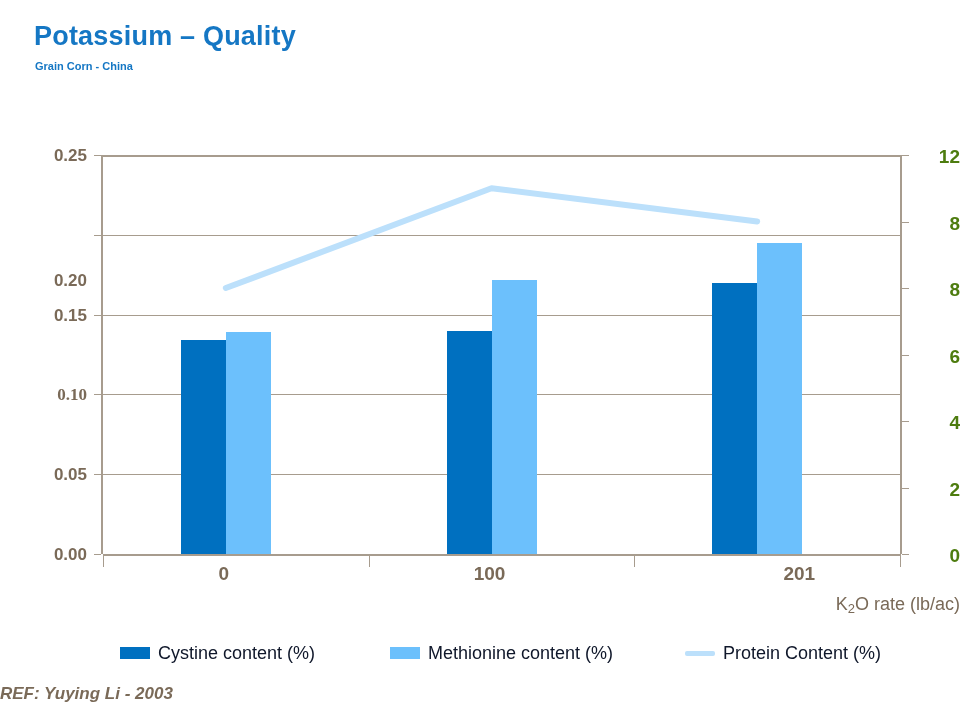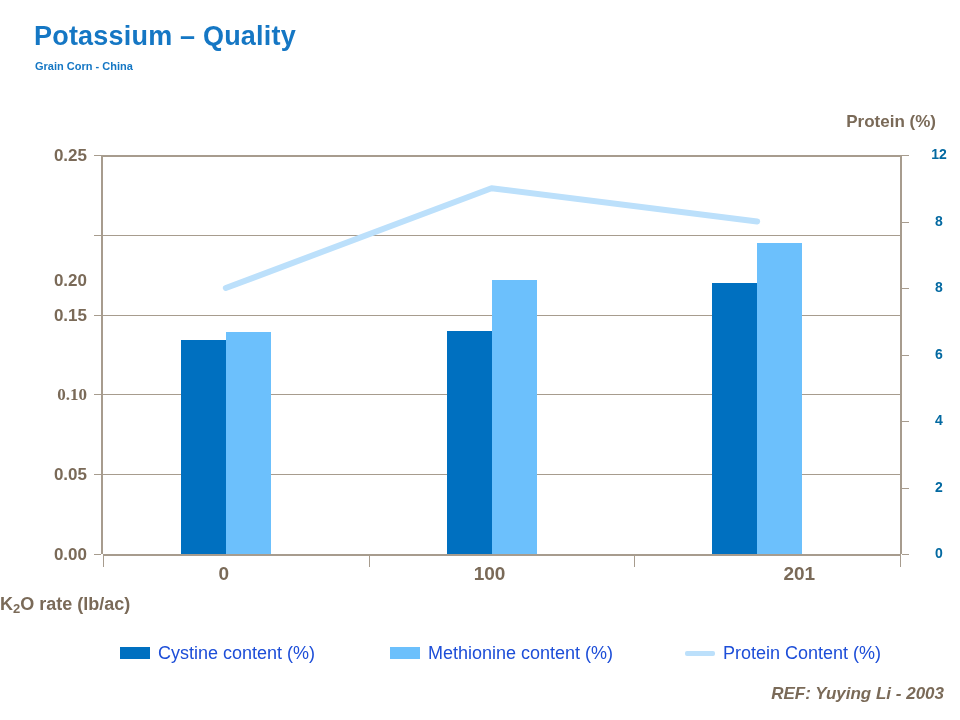--- a/index.html
+++ b/index.html
@@ -63,23 +63,23 @@
     font-size: 17px;
     font-weight: bold;
     color: #7A6A58;
     white-space: nowrap;
   }
   .axis-title-x {
     position: absolute;
     left: 0px;
     top: 594px;
     width: 960px;
-    text-align: left;
+    text-align: right;
     font-size: 18px;
-    font-weight: bold;
+    font-weight: normal;
     color: #7A6A58;
     white-space: nowrap;
   }
   .axis-title-x sub {
     font-size: 13px;
     vertical-align: baseline;
     position: relative;
     top: 3px;
   }
 
@@ -118,24 +118,24 @@
     width: 78px;
     text-align: right;
     font-size: 17px;
     font-weight: bold;
     color: #7A6A58;
     line-height: 1;
   }
   .ylabel-right {
     position: absolute;
     width: 42px;
-    text-align: center;
-    font-size: 14px;
-    font-weight: bold;
-    color: #0369a1;
+    text-align: right;
+    font-size: 19px;
+    font-weight: bold;
+    color: #4d7c0f;
     line-height: 1;
   }
 
   
   .bar {
     position: absolute;
     bottom: 0;
   }
   .bar.cystine    { background: #0070C0; }
   .bar.methionine { background: #6CC0FC; }
@@ -183,49 +183,47 @@
   }
   .legend-swatch-line {
     width: 30px;
     height: 5px;
     margin-right: 8px;
     flex: none;
     border-radius: 2px;
   }
   .legend-label {
     font-size: 18px;
-    color: #1d4ed8;
+    color: #0f172a;
     font-weight: normal;
   }
 
   
   .reference {
     position: absolute;
     left: 0;
     top: 684px;
     width: 944px;
-    text-align: right;
     font-size: 17px;
     font-style: italic;
     font-weight: bold;
     color: #7A6A58;
     white-space: nowrap;
   }
 
   svg.line-layer { position: absolute; left: 0; top: 0; overflow: visible; }
 </style>
 </head>
 <body>
 
 <div id="slide">
 
   <div class="title-main">Potassium – Quality</div>
   <div class="title-sub">Grain  Corn - China</div>
 
-  <div class="axis-title-right">Protein (%)</div>
 
   <div class="axis-title-x"><span>K</span><sub>2</sub><span>O rate (lb/ac)</span></div>
 
   <div id="plot">
       <div class="gridline edge" style="top: 399px;"></div>
       <div class="tick-left" style="top: 399px;"></div>
       <div class="gridline" style="top: 319.2px;"></div>
       <div class="tick-left" style="top: 319.2px;"></div>
       <div class="gridline" style="top: 239.4px;"></div>
       <div class="tick-left" style="top: 239.4px;"></div>

